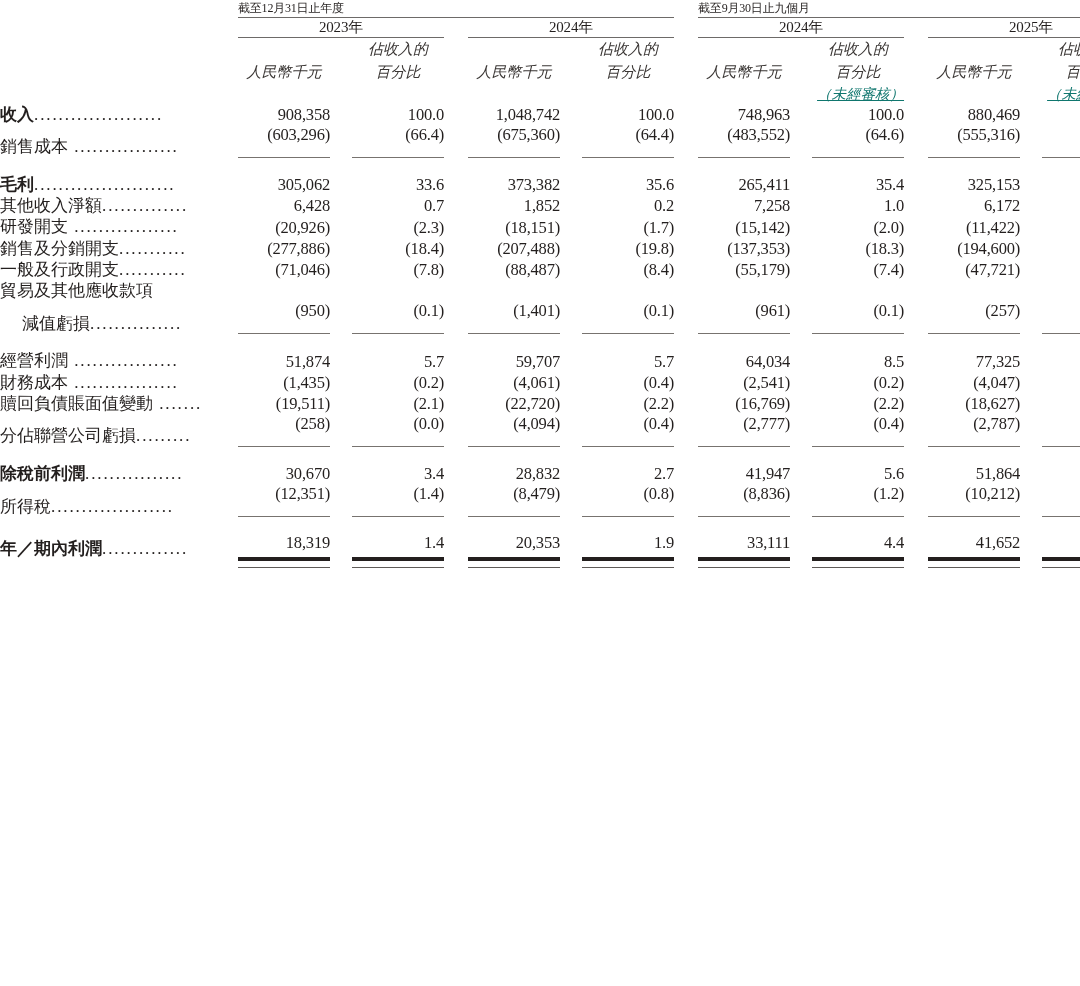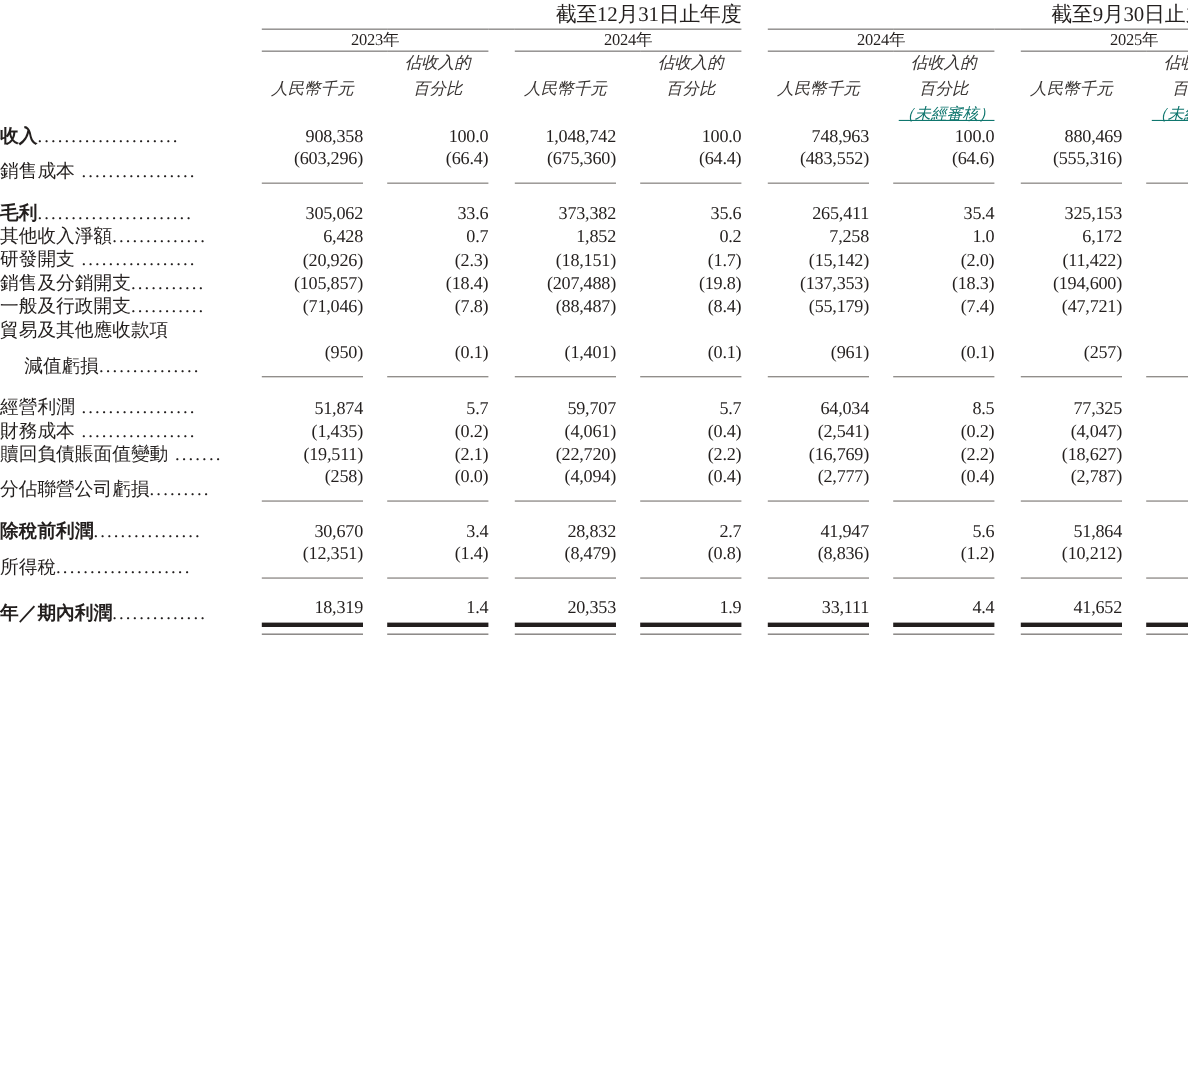--- a/index.html
+++ b/index.html
@@ -40,22 +40,22 @@
 
   
   col.c-label { width: 238px; }
   col.c-num   { width: 92px; }
   col.c-gapA  { width: 22px; }
   col.c-pct   { width: 92px; }
   col.c-gapB  { width: 24px; }
 
   
   .grp-title {
-    text-align: right;
-    font-size: 19px;
+    text-align: left;
+    font-size: 12px;
     font-weight: bold;
     letter-spacing: -0.2px;
     padding-bottom: 6px;
     white-space: nowrap;
   }
   .yr-title {
     text-align: center;
     font-size: 15px;
     font-weight: bold;
     letter-spacing: -0.2px;
@@ -315,21 +315,21 @@
           <td></td>
           <td class="num">(2.0)</td>
           <td></td>
           <td class="num">(11,422)</td>
           <td></td>
           <td class="num">(1.3)</td>
           <td></td>
         </tr>
         <tr>
           <td class="lbl">銷售及分銷開支<span class="dots">...........</span></td>
-          <td class="num">(105,857)</td>
+          <td class="num">(277,886)</td>
           <td></td>
           <td class="num">(18.4)</td>
           <td></td>
           <td class="num">(207,488)</td>
           <td></td>
           <td class="num">(19.8)</td>
           <td></td>
           <td class="num">(137,353)</td>
           <td></td>
           <td class="num">(18.3)</td>

